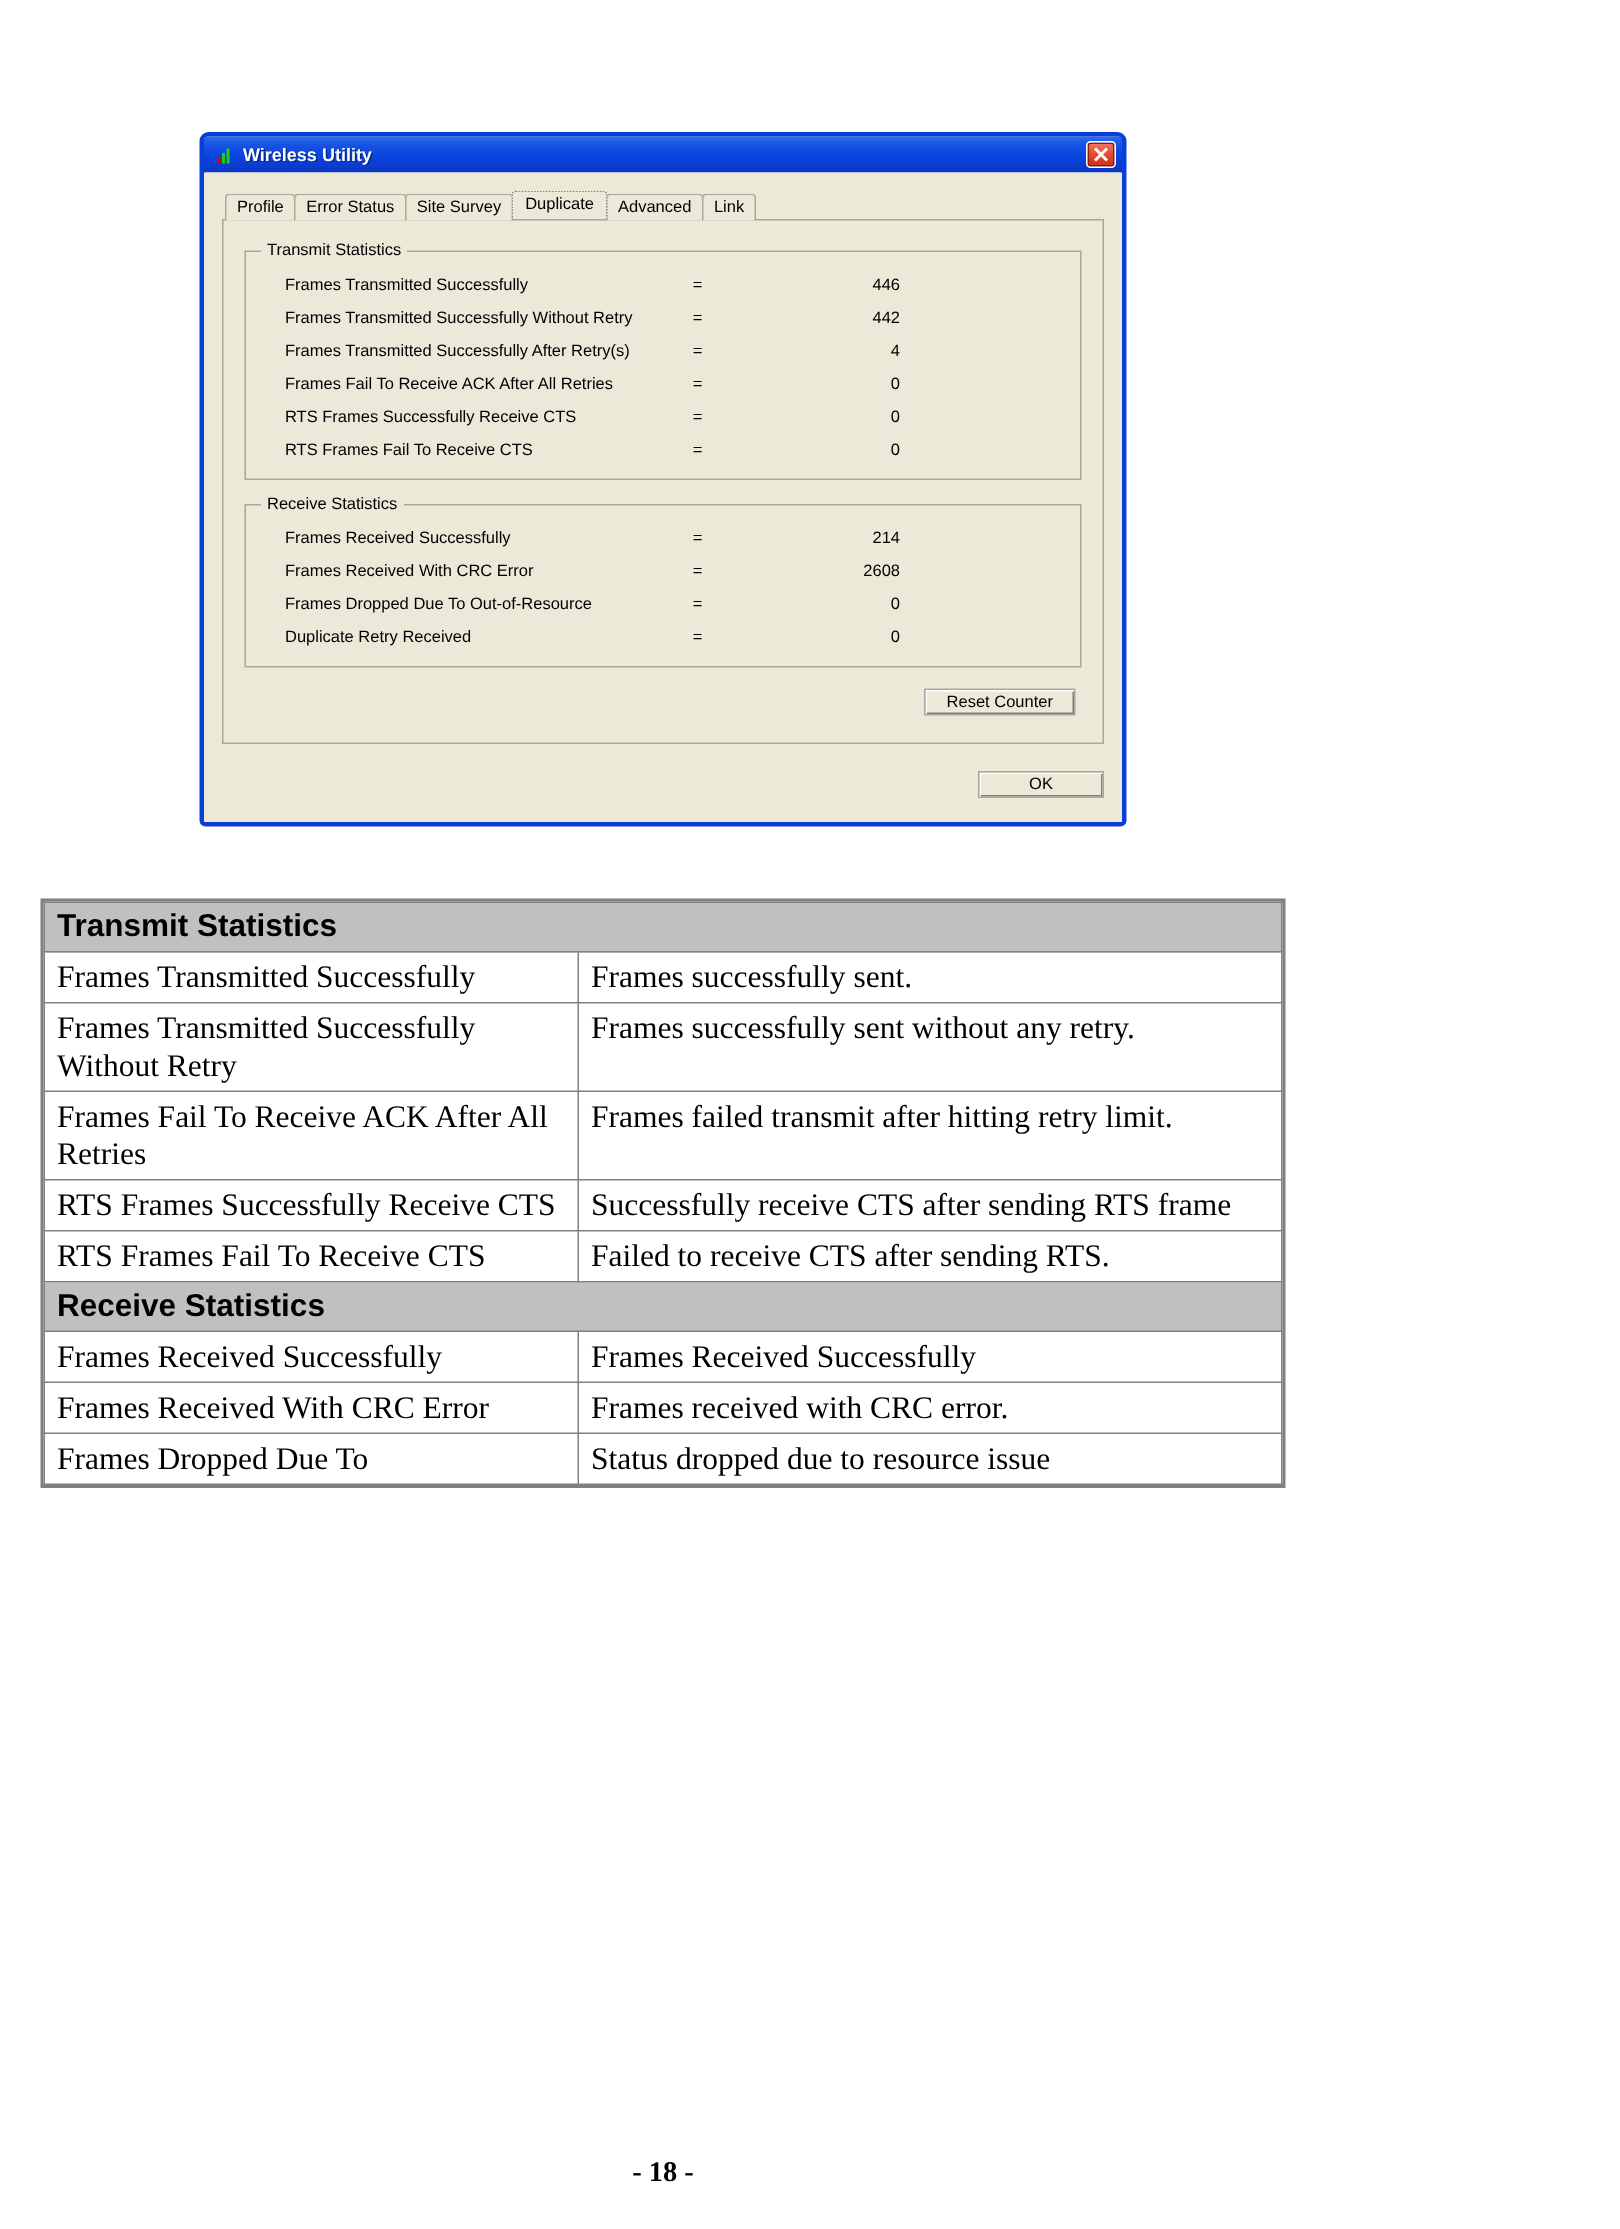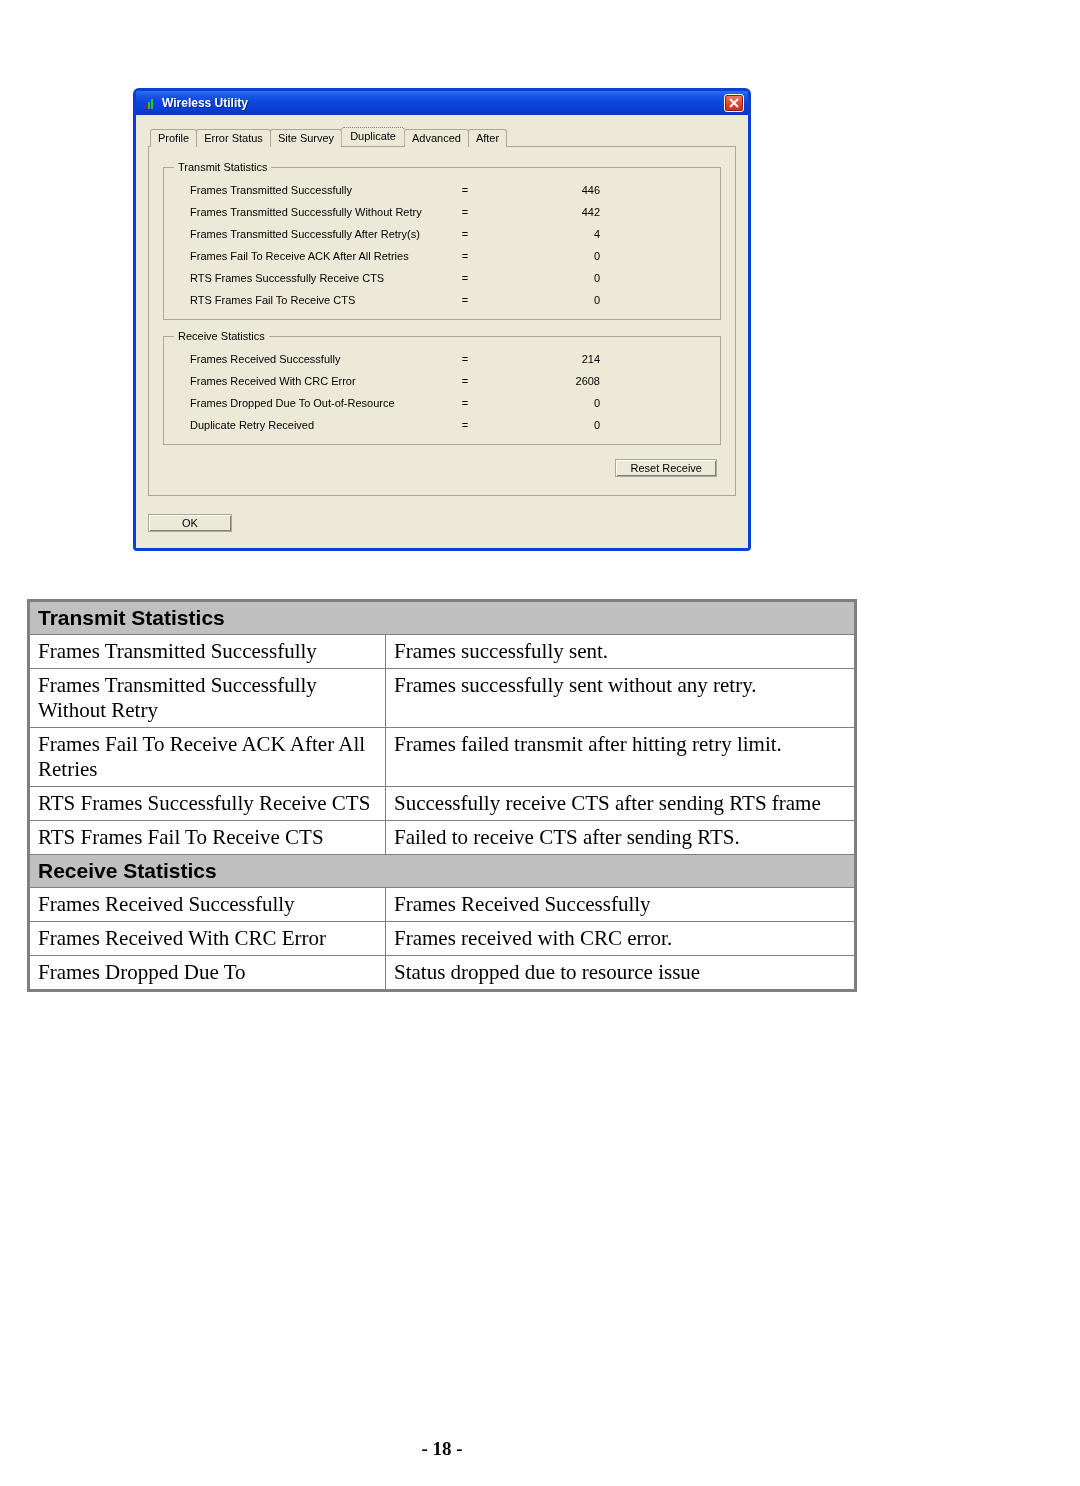--- a/index.html
+++ b/index.html
@@ -114,21 +114,21 @@
   .btn {
     font-size: 11px;
     padding: 2px 14px;
     background: #ece9d8;
     border: 1px solid #aca899;
     box-shadow: 1px 1px 0 #fff inset, -1px -1px 0 #808080 inset;
     min-width: 70px;
     text-align: center;
   }
   .btnrow-right { display:flex; justify-content:flex-end; padding: 4px 4px 0 0; }
-  .btnrow-center { display:flex; justify-content:flex-start; padding-top: 18px; }
+  .btnrow-center { display:flex; justify-content:flex-end; padding-top: 18px; }
 
   
   .desc-wrap {
     width: 826px;
     margin: 48px auto 0 auto;
     border: 2px solid #808080;
   }
   table.desc {
     border-collapse: collapse;
     width: 100%;
@@ -185,21 +185,21 @@
       </span>
     </div>
 
     <div class="client">
       <div class="tabstrip">
         <div class="tab">Profile</div>
         <div class="tab">Error Status</div>
         <div class="tab">Site Survey</div>
         <div class="tab active">Duplicate</div>
         <div class="tab">Advanced</div>
-        <div class="tab">After</div>
+        <div class="tab">Link</div>
       </div>
 
       <div class="tabpanel">
 
         <fieldset class="stats">
           <legend>Transmit Statistics</legend>
           <div class="stat-row">
             <span class="label">Frames Transmitted Successfully</span>
             <span class="eq">=</span>
             <span class="val">446</span>
@@ -249,21 +249,21 @@
             <span class="val">0</span>
           </div>
           <div class="stat-row">
             <span class="label">Duplicate Retry Received</span>
             <span class="eq">=</span>
             <span class="val">0</span>
           </div>
         </fieldset>
 
         <div class="btnrow-right">
-          <button class="btn">Reset Receive</button>
+          <button class="btn">Reset Counter</button>
         </div>
       </div>
 
       <div class="btnrow-center">
         <button class="btn" style="min-width:84px">OK</button>
       </div>
     </div>
   </div>
 
   <div class="desc-wrap">

